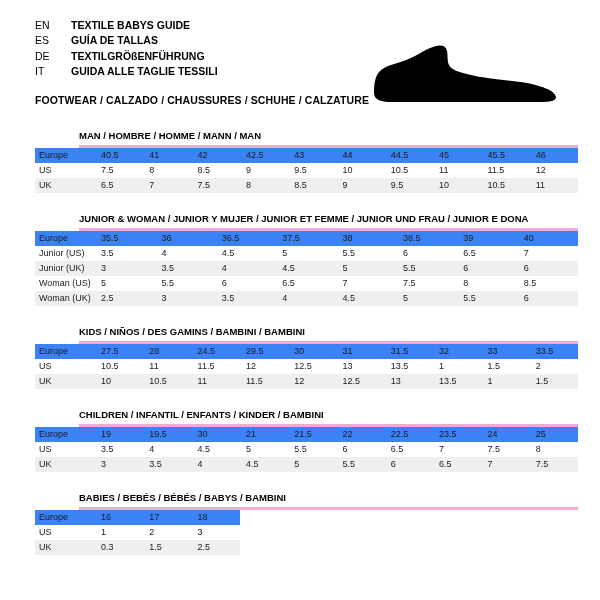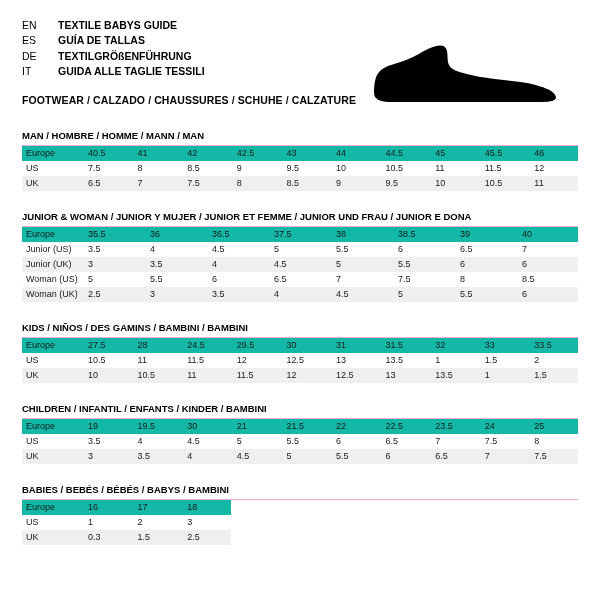--- a/index.html
+++ b/index.html
@@ -12,21 +12,21 @@
     background: #ffffff;
     font-family: "Liberation Sans", sans-serif;
     color: #000000;
     overflow: hidden;
   }
   .page {
     position: relative;
     width: 600px;
     height: 600px;
     box-sizing: border-box;
-    padding: 18px 22px 0 22px;
+    padding: 18px 22px 0 35px;
   }
 
   
   .header {
     position: relative;
     height: 92px;
   }
   .lang-table {
     border-collapse: collapse;
   }
@@ -61,41 +61,42 @@
   }
 
   
   .group {
     margin-top: 20px;
   }
   .group-title {
     font-size: 9.5px;
     font-weight: bold;
     padding-bottom: 4px;
-    border-bottom: 1px solid #f9a8d4;
+    border-bottom: 3px solid #f9a8d4;
     margin-bottom: 0;
+    margin-left: 44px;
   }
   table.sizes {
     border-collapse: collapse;
     width: 100%;
     table-layout: fixed;
   }
   table.sizes td {
     font-size: 9px;
     line-height: 11px;
     height: 15px;
     padding: 0 0 0 6px;
     color: #1a1a1a;
     border: none;
     text-align: left;
     white-space: nowrap;
     overflow: hidden;
   }
   table.sizes tr.head td {
-    background: #14b8a6;
+    background: #3b82f6;
     font-size: 9px;
   }
   table.sizes tr.alt td {
     background: #efefef;
   }
   table.sizes td.label {
     padding-left: 4px;
     width: 56px;
   }
 </style>

